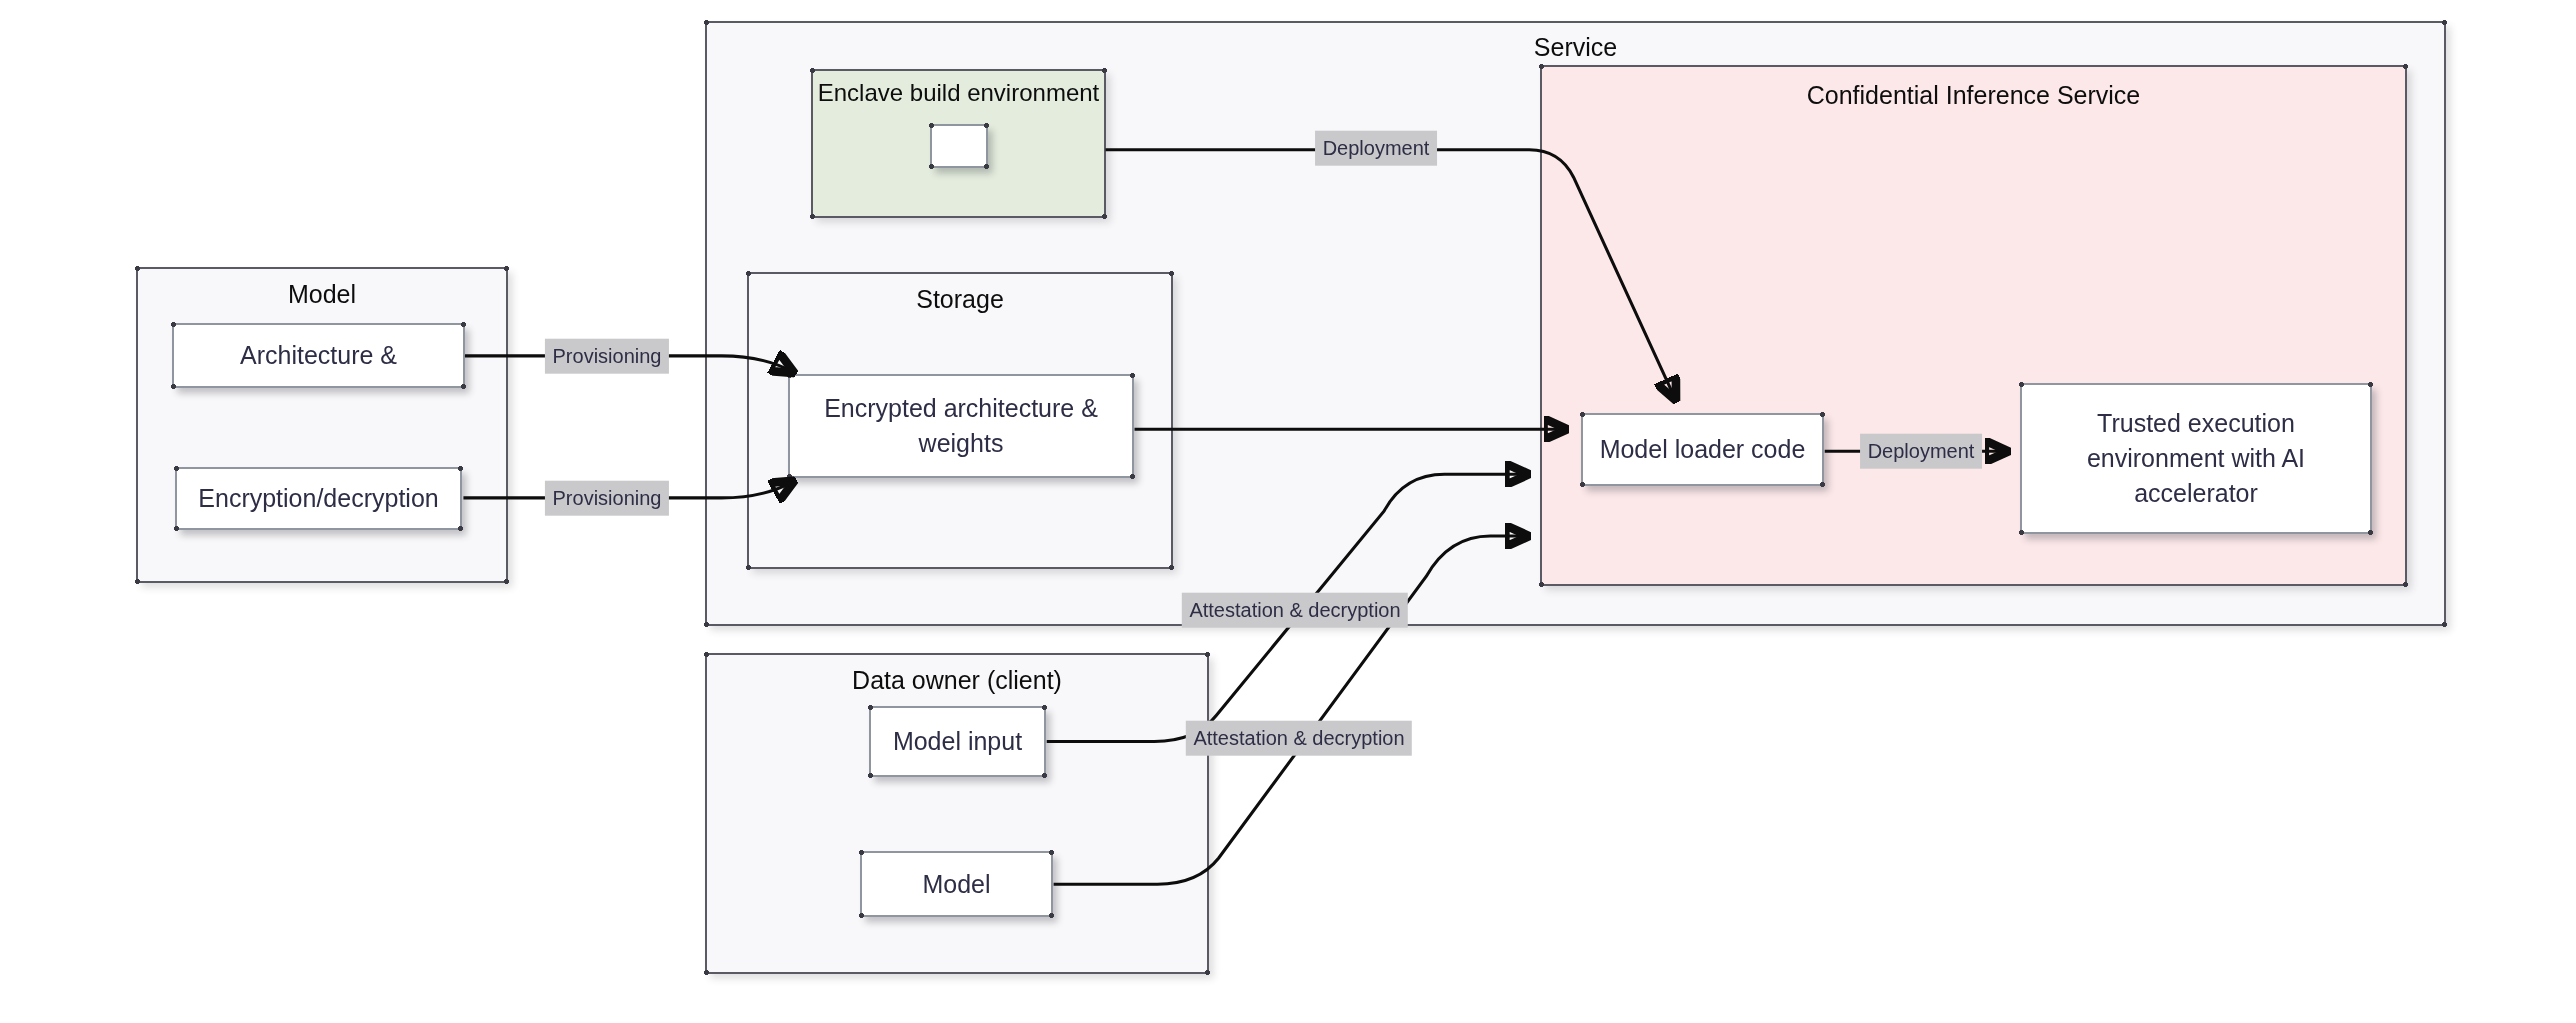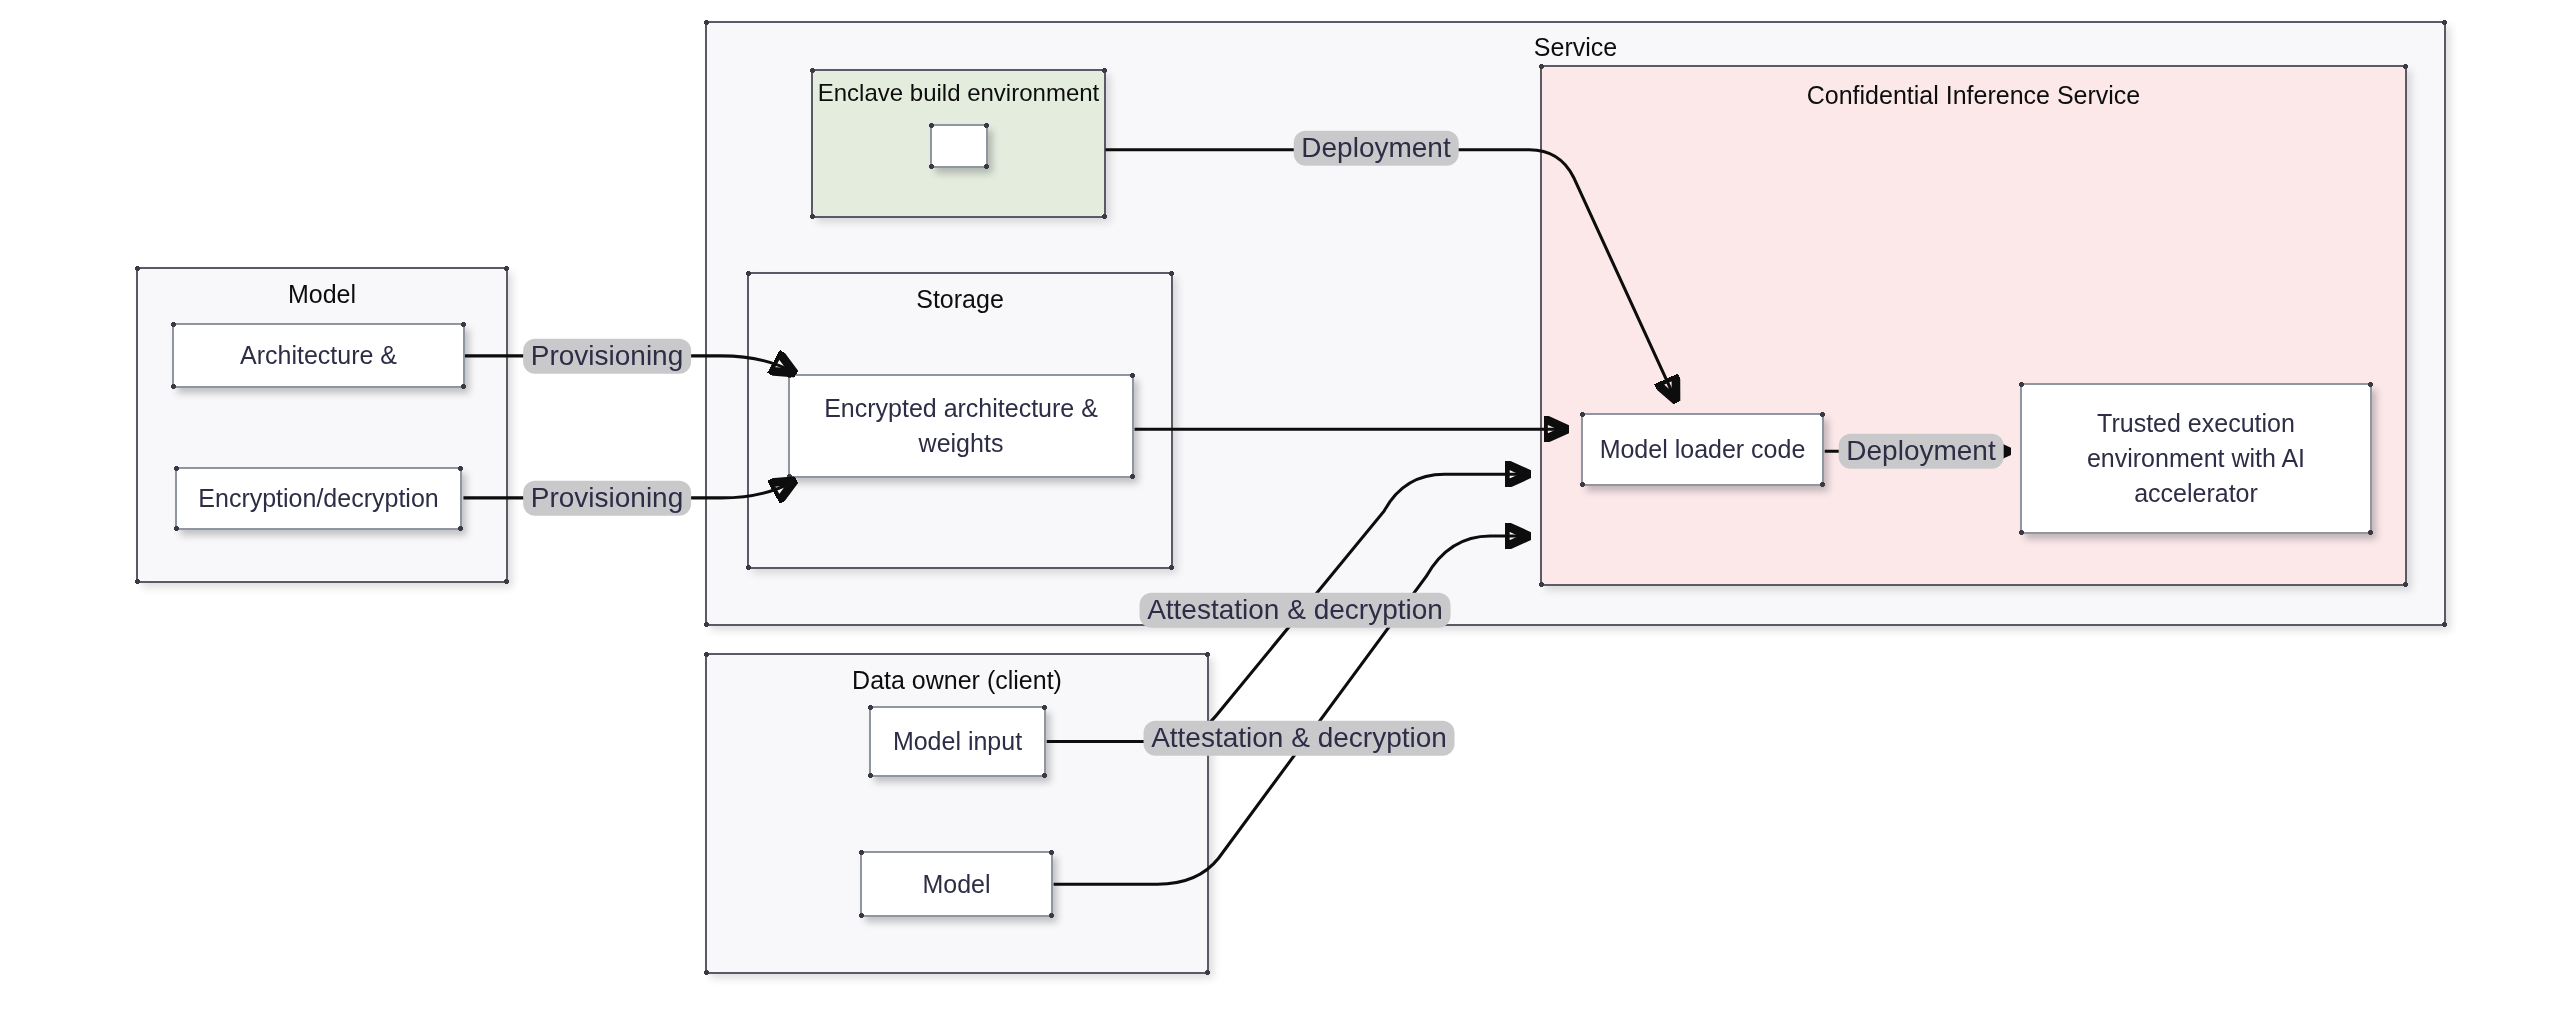--- a/index.html
+++ b/index.html
@@ -43,21 +43,21 @@
       radial-gradient(circle,#3a3a44 2.3px,rgba(0,0,0,0) 2.7px),
       radial-gradient(circle,#3a3a44 2.3px,rgba(0,0,0,0) 2.7px);
     background-size:6.9px 6.9px;background-repeat:no-repeat;
     background-position:left top,right top,left bottom,right bottom;}
 
   #edges{position:absolute;left:0;top:0;width:2576px;height:1024px;z-index:5;pointer-events:none;}
   #edges path{stroke:var(--line_color);stroke-width:4;fill:none;}
 
   .edge-label{position:absolute;transform:translate(-50%,-50%);z-index:6;
     background:var(--label_bg);color:var(--label_text);
-    font-size:28px;line-height:24px;padding:5.3px 7.6px;white-space:nowrap;border-radius:12px;}
+    font-size:20px;line-height:24px;padding:5.3px 7.6px;white-space:nowrap;}
 
   
   #service{left:705px;top:20.6px;width:1741px;height:605px;}
   #enclave{left:811px;top:69px;width:295px;height:149px;background:var(--green_fill);z-index:2;}
   #enclave .container-title{font-size:24px;white-space:nowrap;padding-top:4.6px;}
   #enclave-inner-box{left:930px;top:124px;width:58px;height:44px;}
   #storage{left:747px;top:272px;width:426px;height:297px;z-index:2;}
   #cis{left:1540px;top:65px;width:867px;height:521px;background:var(--pink_fill);z-index:2;}
   #cis .container-title{padding-top:4.6px;line-height:34px;}
   #model-container{left:136px;top:267px;width:372px;height:316px;}

